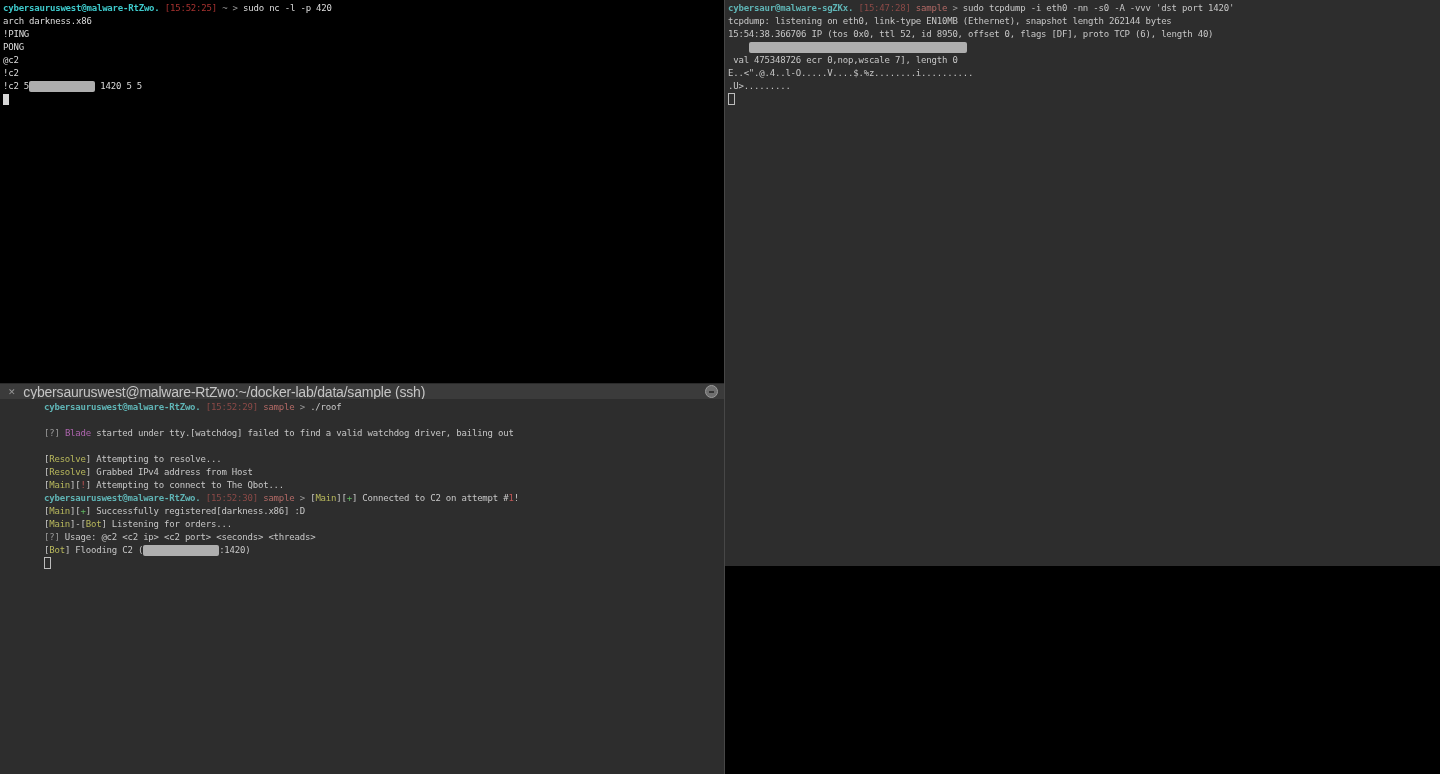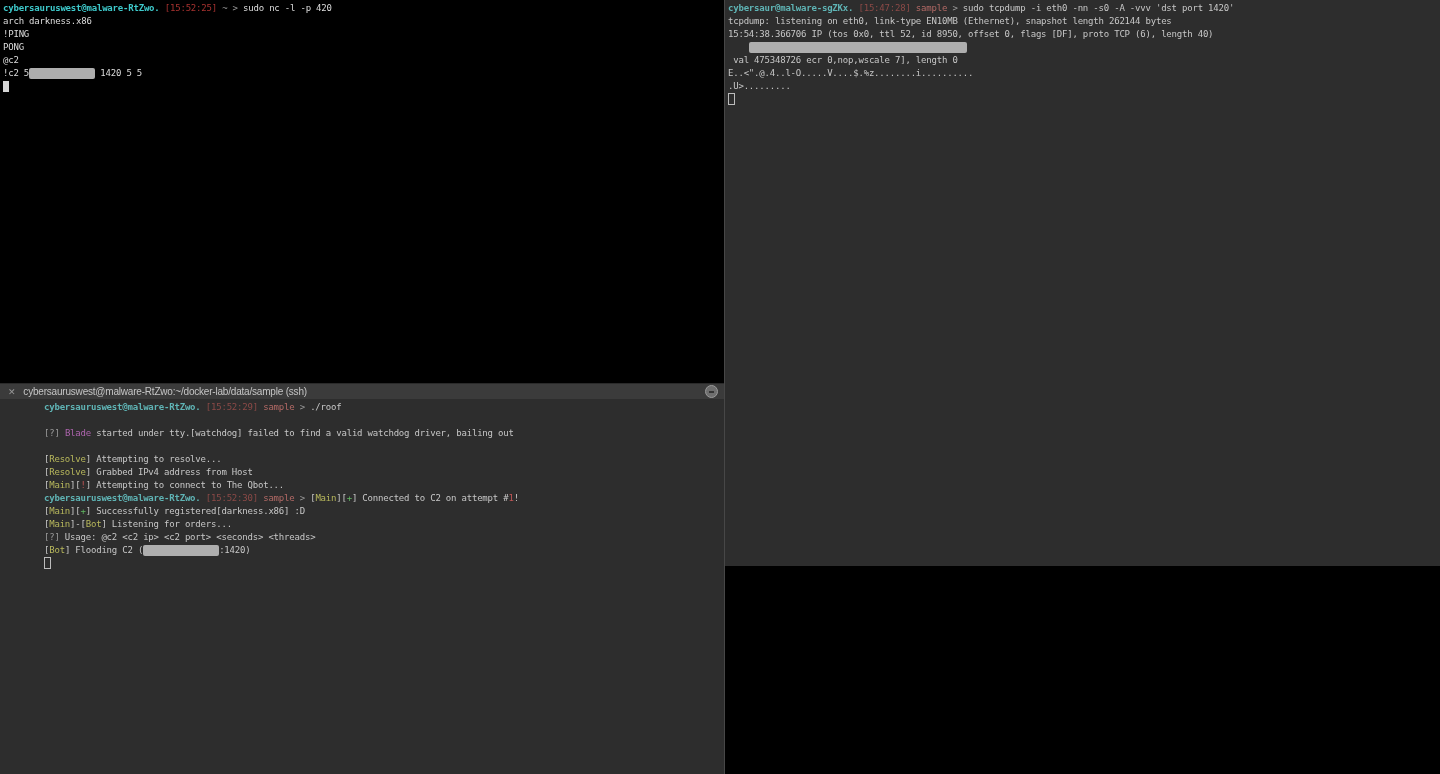--- a/index.html
+++ b/index.html
@@ -7,21 +7,21 @@
     font-family:"DejaVu Sans Mono",monospace;font-size:9px;letter-spacing:-0.2px;}
   .pane{position:absolute;overflow:hidden;padding:2px 0 0 3px;box-sizing:border-box;}
   #pane-top-left{left:0;top:0;width:724px;height:383px;background:#000000;}
   #pane-bottom-left{left:0;top:399px;width:724px;height:375px;background:#2d2d2d;padding-left:44px;}
   #pane-right{left:725px;top:0;width:715px;height:566px;background:#2d2d2d;}
   #divider{position:absolute;left:724px;top:0;width:1px;height:774px;background:#474747;}
   #titlebar{position:absolute;left:0;top:383px;width:724px;height:16px;background:#3b3b3b;
     display:flex;align-items:center;padding:0 6px;box-sizing:border-box;
     font-family:"Liberation Sans",sans-serif;border-top:1px solid #2a2a2a;}
   #titlebar .close{color:#969696;font-size:9px;margin:0 8px 0 2px;cursor:default;}
-  #titlebar .title{color:#c5c5c5;font-size:10px;white-space:nowrap;overflow:hidden;}
+  #titlebar .title{color:#c5c5c5;font-size:14px;white-space:nowrap;overflow:hidden;}
   #titlebar .menu{margin-left:auto;width:11px;height:11px;border-radius:50%;
     background:#6f6f6f;border:1px solid #9a9a9a;display:flex;align-items:center;justify-content:center;}
   #titlebar .menu i{display:block;width:5px;height:2px;background:#353535;}
   .tline{height:13px;line-height:13px;white-space:pre;}
   
   .focused .c-fg{color:#dcdcdc}
   .focused .c-cyan{color:#3ec9cb}
   .focused .c-red{color:#a83230}
   .focused .c-gray{color:#979797}
   
@@ -47,20 +47,21 @@
 
 <div id="screen">
 
   <section class="pane focused" id="pane-top-left">
     <div class="lines">
         <div class="tline"><span class="c-cyan bold">cybersauruswest@malware-RtZwo.</span><span class="c-fg"> </span><span class="c-red">[15:52:25]</span><span class="c-gray"> ~ &gt;</span><span class="c-fg"> sudo nc -l -p 420</span></div>
         <div class="tline"><span class="c-fg">arch darkness.x86</span></div>
         <div class="tline"><span class="c-fg">!PING</span></div>
         <div class="tline"><span class="c-fg">PONG</span></div>
         <div class="tline"><span class="c-fg">@c2</span></div>
+        <div class="tline"><span class="c-fg">!c2</span></div>
         <div class="tline"><span class="c-fg">!c2 5</span><span class="redact" style="width: 66px;"></span><span class="c-fg"> 1420 5 5</span></div>
         <div class="tline"><span class="cursor-block"></span></div>
       </div>
   </section>
 
   <div id="titlebar">
     <span class="close">✕</span>
     <span class="title">cybersauruswest@malware-RtZwo:~/docker-lab/data/sample (ssh)</span>
     <span class="menu">
         <i></i>

